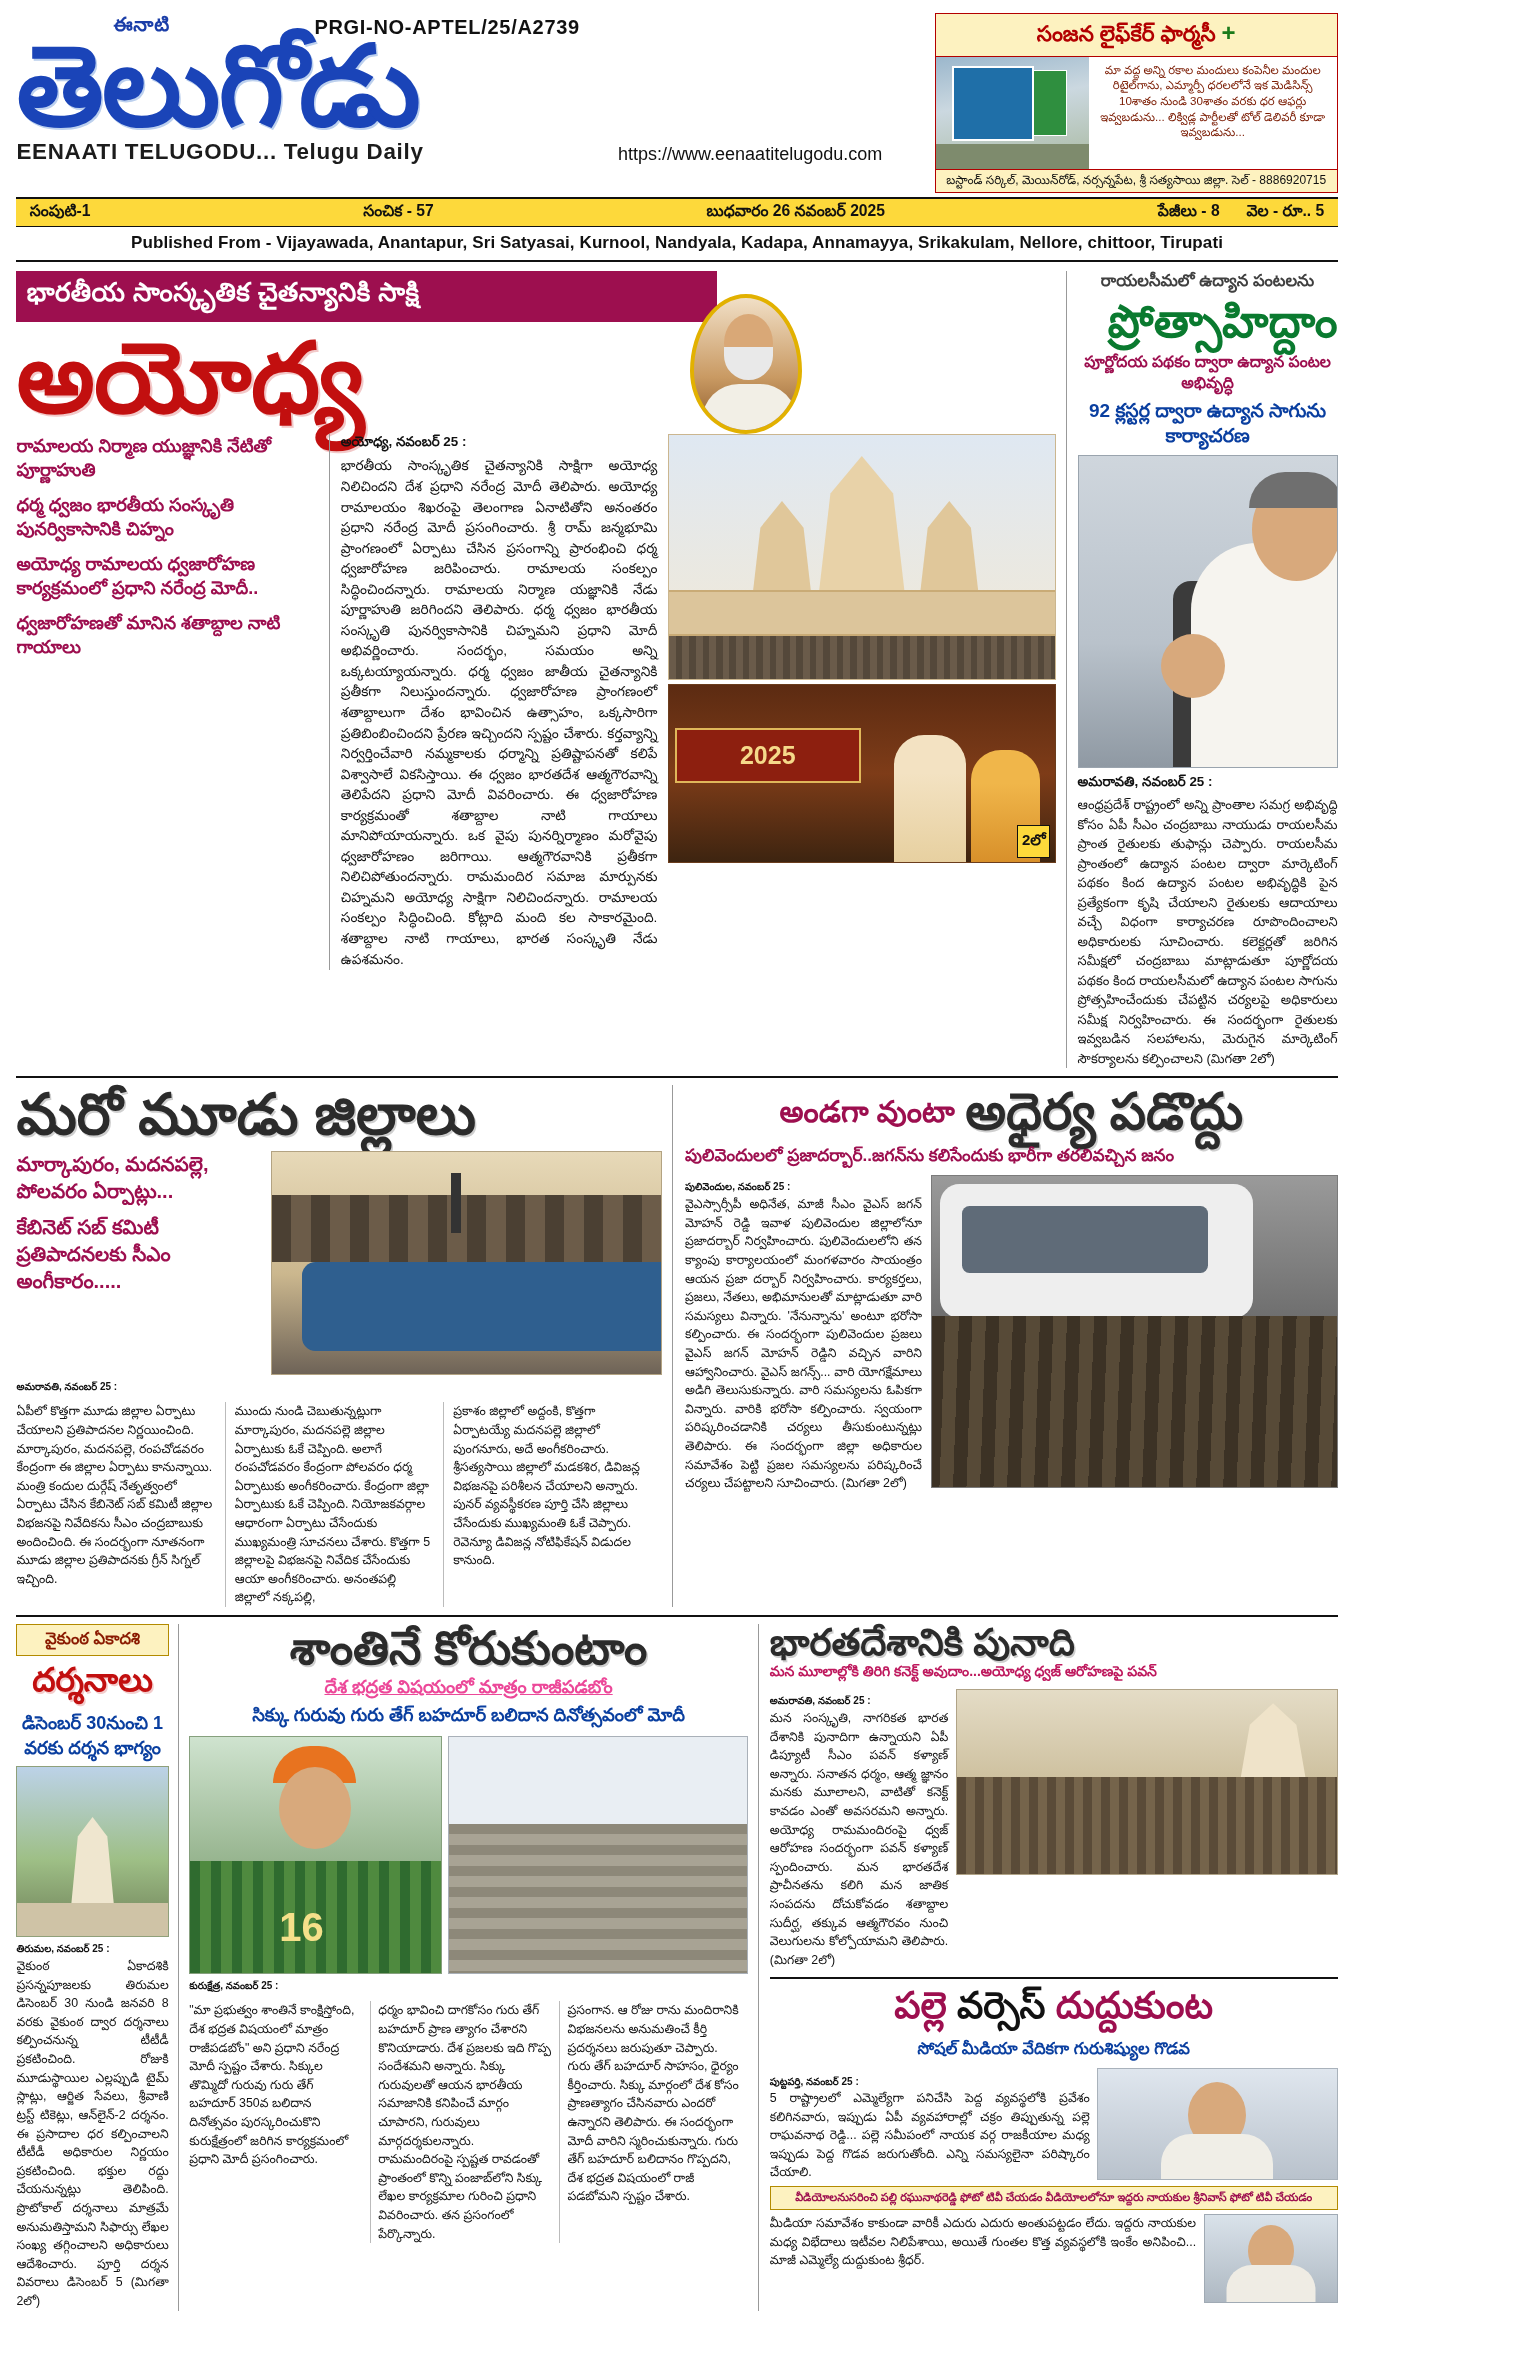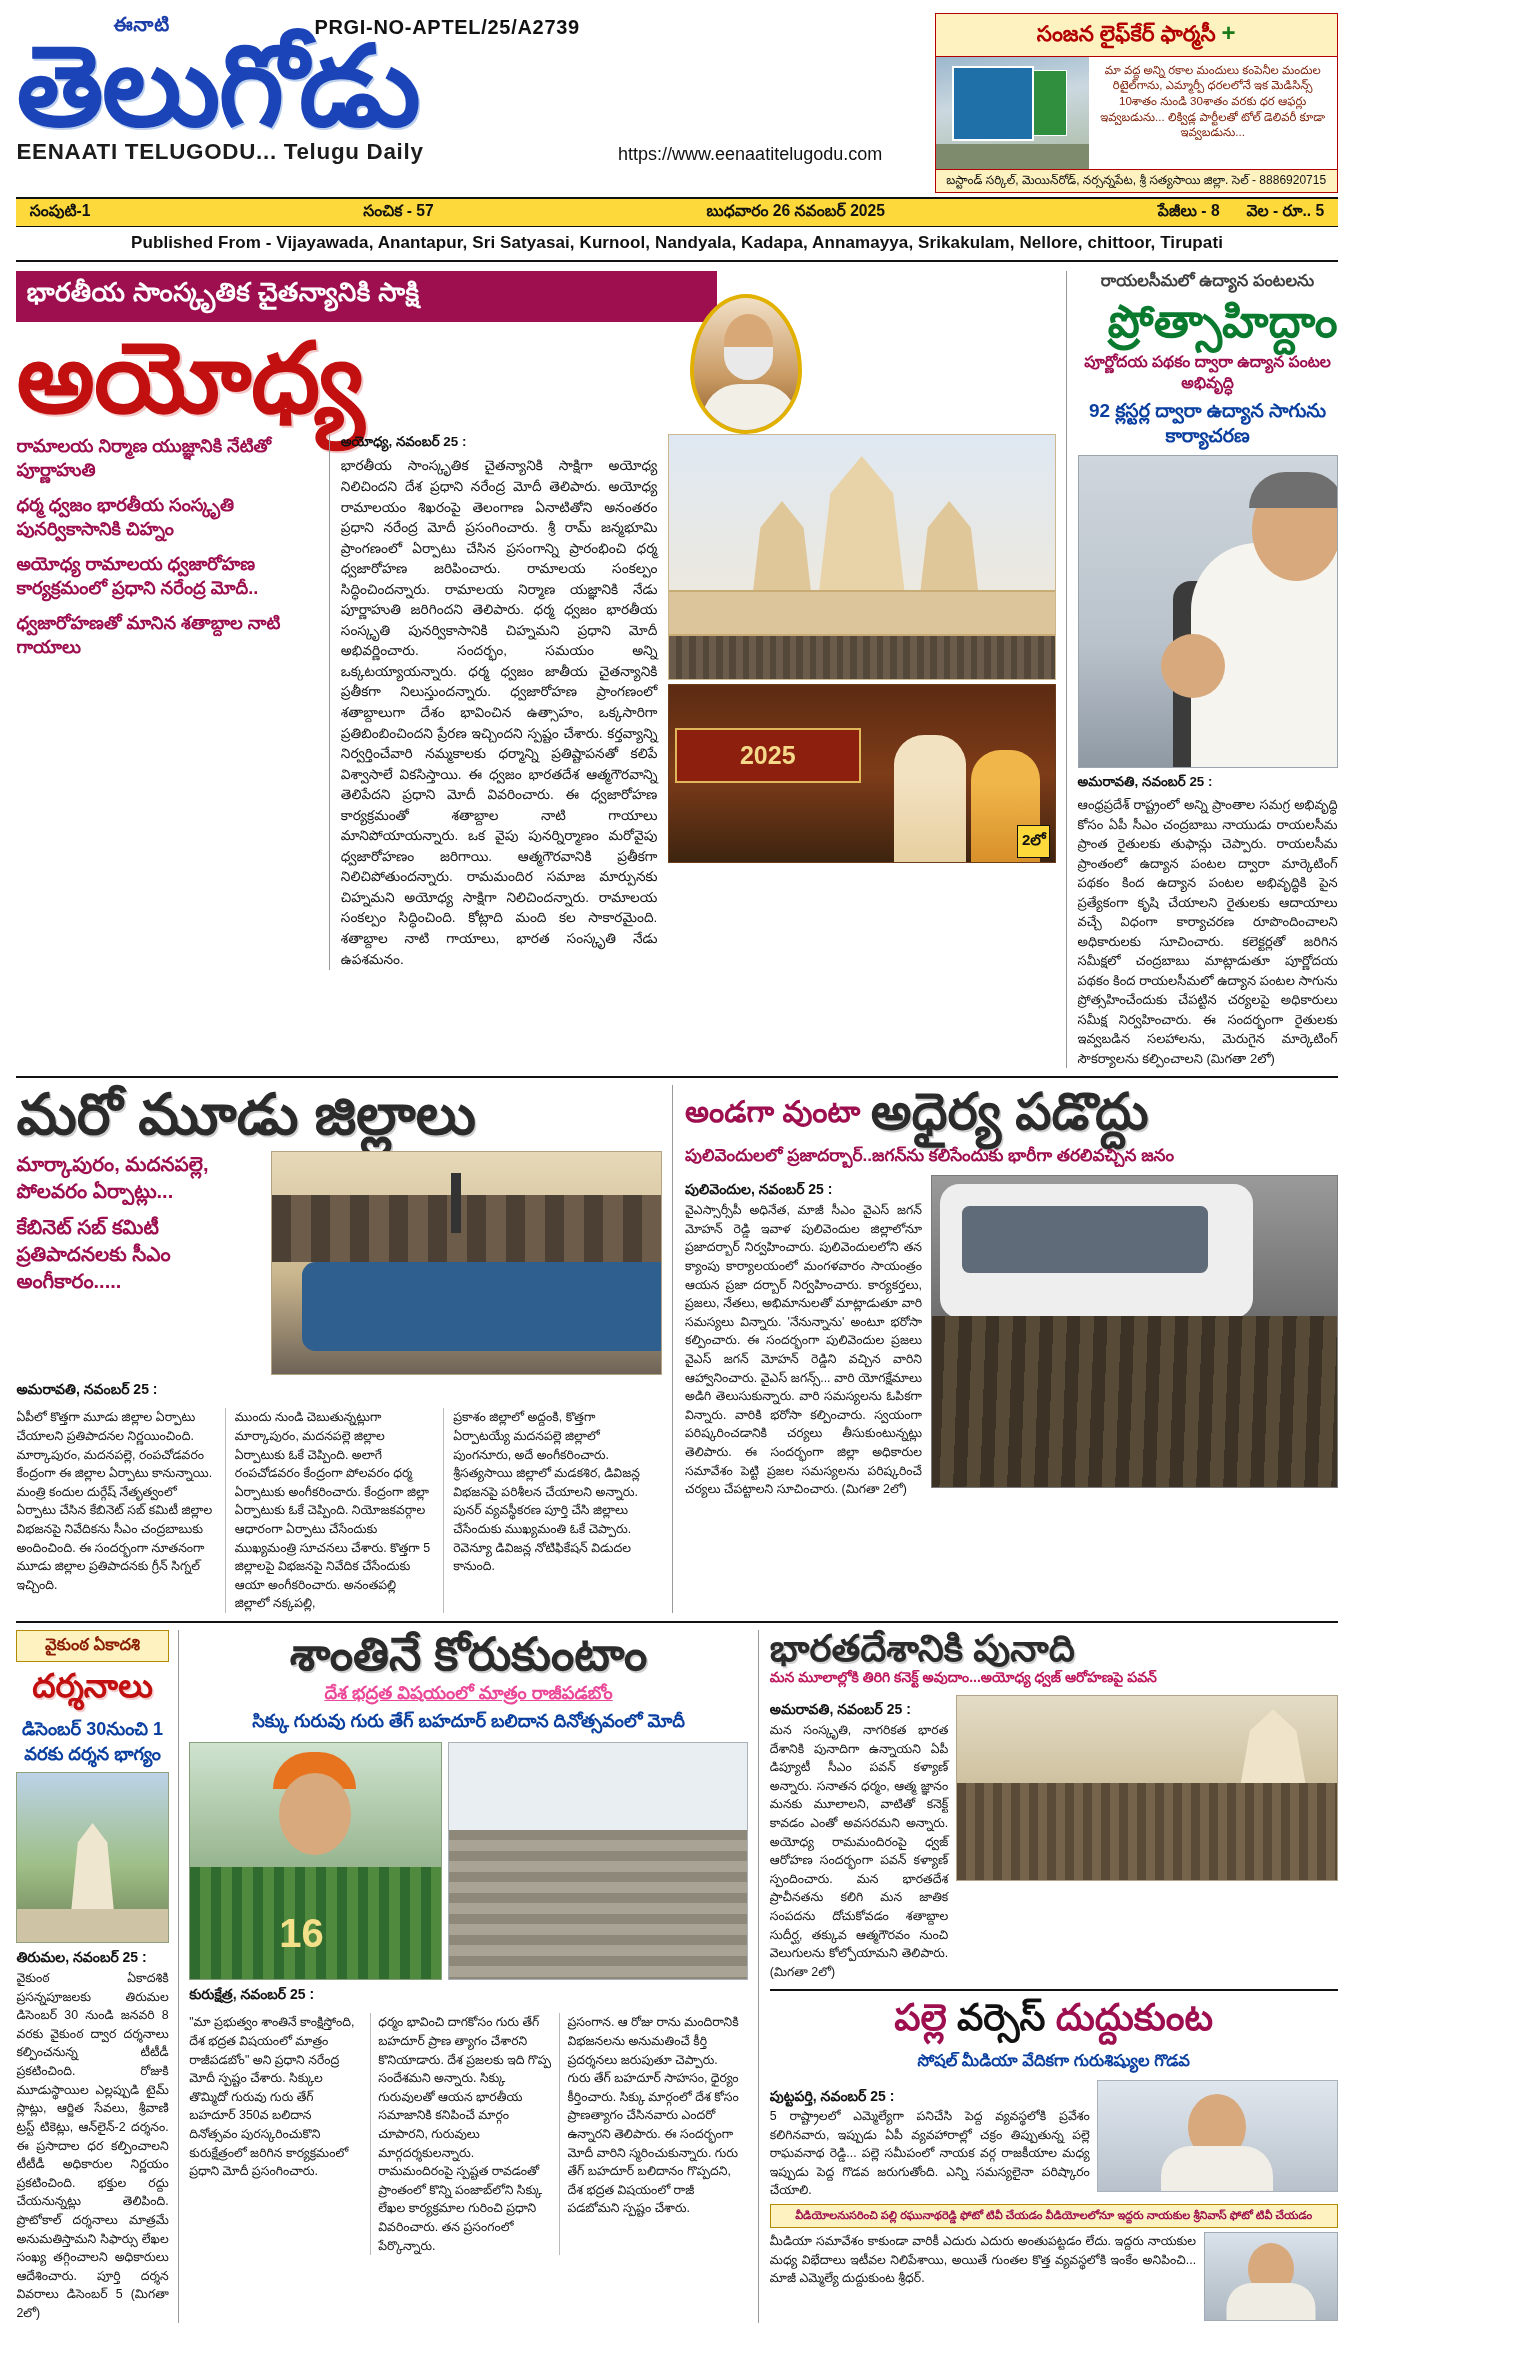--- a/index.html
+++ b/index.html
@@ -243,21 +243,21 @@
   }
   .b2-sub .img .row {
     position:absolute; left:0; bottom:112px; width:100%; height:67px;
     background:repeating-linear-gradient(90deg,#4b4033 0 19.4px,#6c5c49 19.4px 39px);
   }
   .cols3 { display:flex; margin-top:7.5px; }
   .cols3 > div { flex:1; padding:0 9px; border-left:0.7px solid #bbb; }
   .cols3 > div:first-child { border-left:none; padding-left:0; }
 
   .angaga {
-    display:flex; align-items:center; gap:10.4px;
+    display:flex; align-items:center; gap:10.4px;justify-content:center;
   }
   .angaga .small {
     font-size:30px; font-weight:bold; color:#9d0f4f; line-height:1.05;
   }
   .angaga .big {
     font-size:51px; font-weight:bold; color:#2b2b2b; line-height:1.05;
     text-shadow:1.5px 1.5px 0 #cfcfcf;
   }
   .b2r-sub {
     font-size:17px; font-weight:bold; color:#9d0f4f; margin-top:7.5px;
@@ -305,21 +305,21 @@
     border:0.7px solid #8fa07a;
   }
   .ttd-photo .gopuram {
     position:absolute; left:50%; transform:translateX(-50%); bottom:30px;
     width:67px; height:89px; background:#efe6cf;
     clip-path:polygon(50% 0,72% 22%,82% 100%,18% 100%,28% 22%);
   }
   .ttd-photo .wall {
     position:absolute; left:0; bottom:0; width:100%; height:33px; background:#cfc3a6;
   }
-  .b3a-dateline { font-size:14px; font-weight:bold; margin-top:6px; }
+  .b3a-dateline { font-size:10px; font-weight:bold; margin-top:6px; }
   .b3a-text { font-size:12.4px; line-height:1.5; text-align:justify; }
 
   .b3b-head {
     font-size:46px; font-weight:bold; color:#2b2b2b; text-align:center; line-height:1.05;
     text-shadow:1.5px 1.5px 0 #cfcfcf;
   }
   .b3b-s1 { font-size:18px; font-weight:bold; color:#ec4899; text-align:center; margin-top:4.5px;text-decoration:underline; }
   .b3b-s2 { font-size:18px; font-weight:bold; color:#0a3fa0; text-align:center; margin-top:3px; }
   .b3b-imgs { display:flex; gap:6px; margin-top:6px; }
   .b3b-imgs .im1 {

